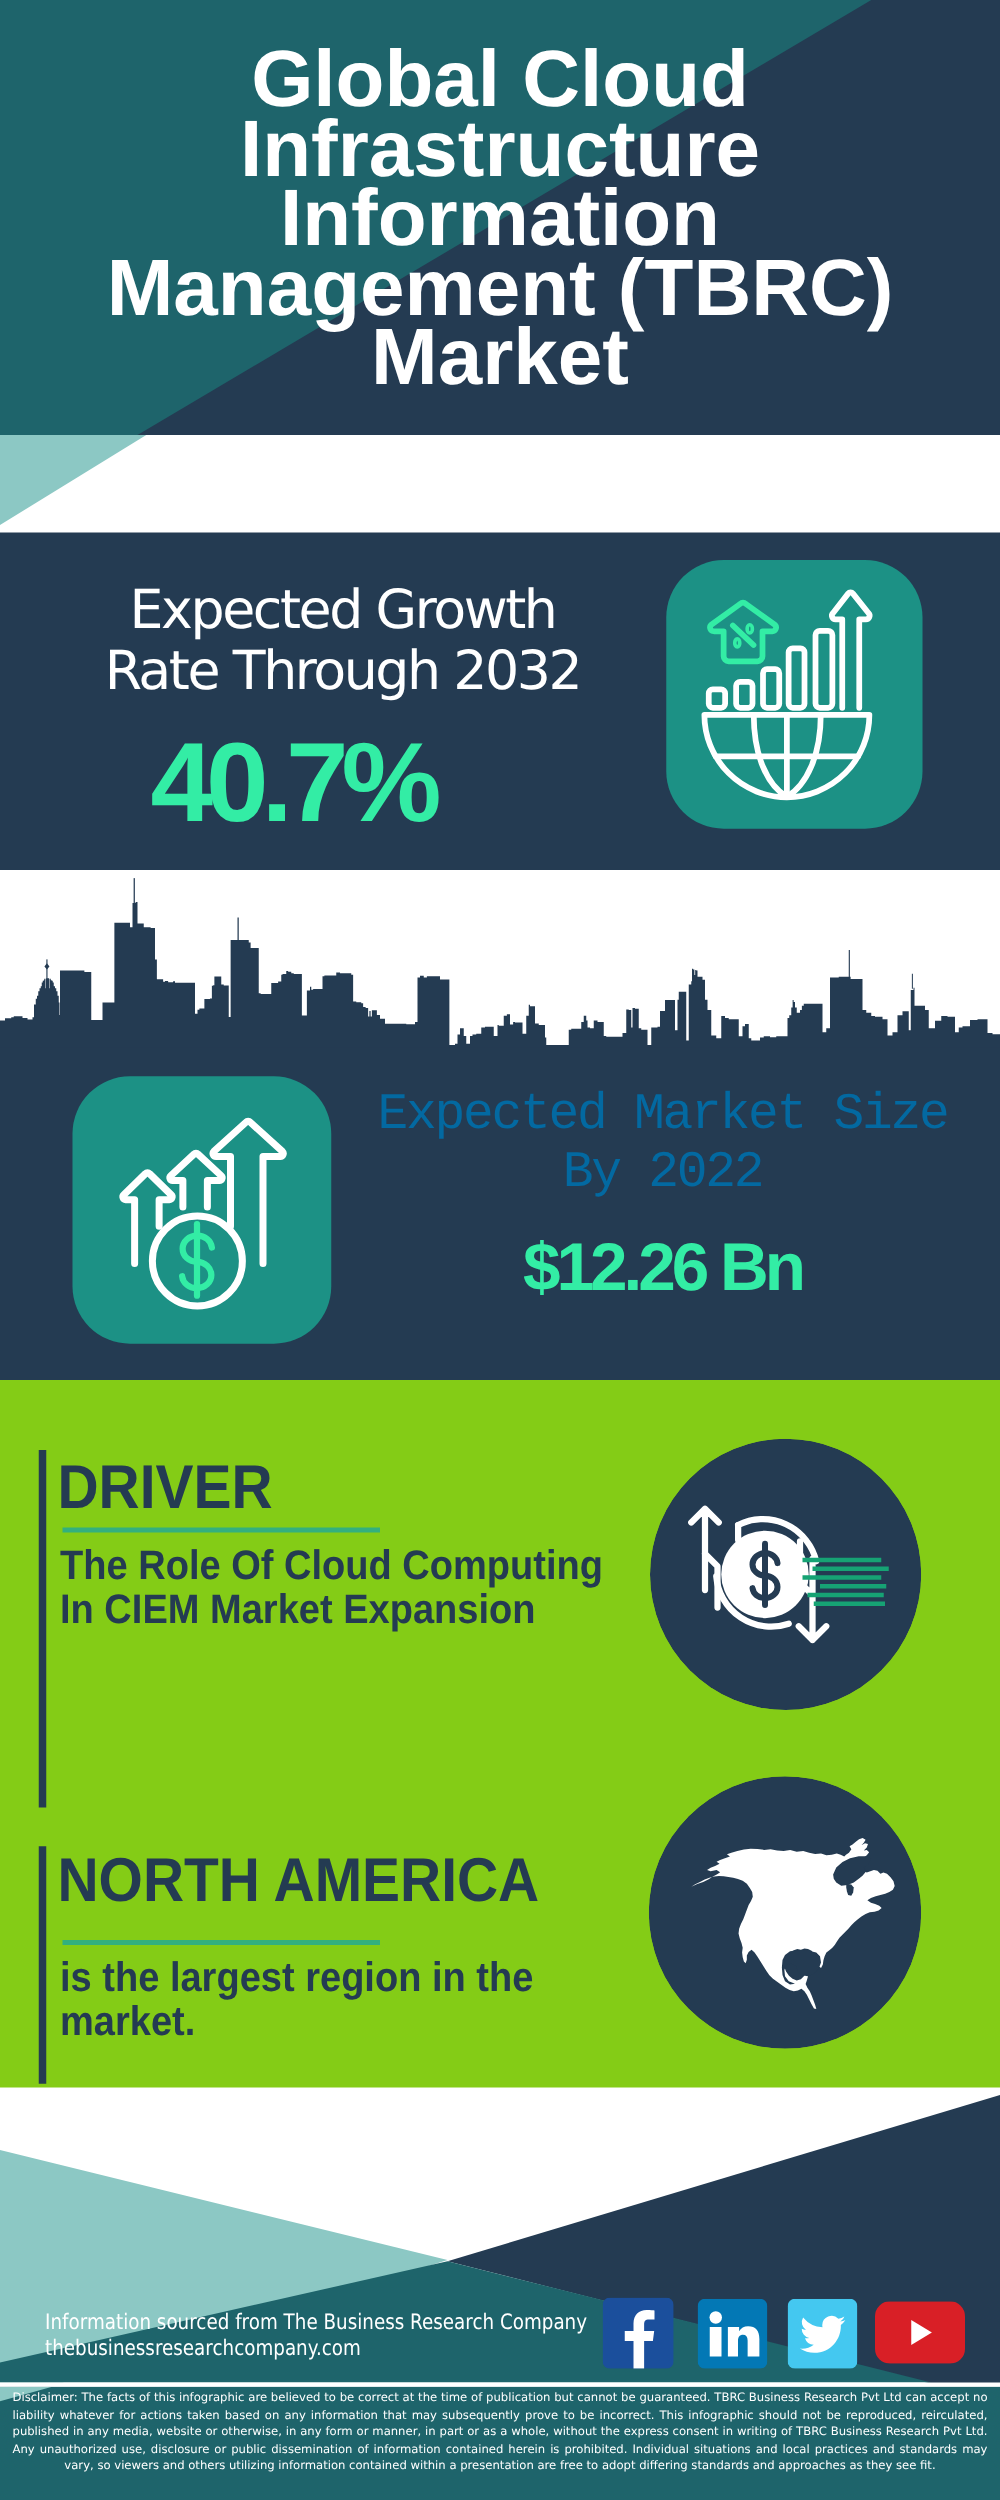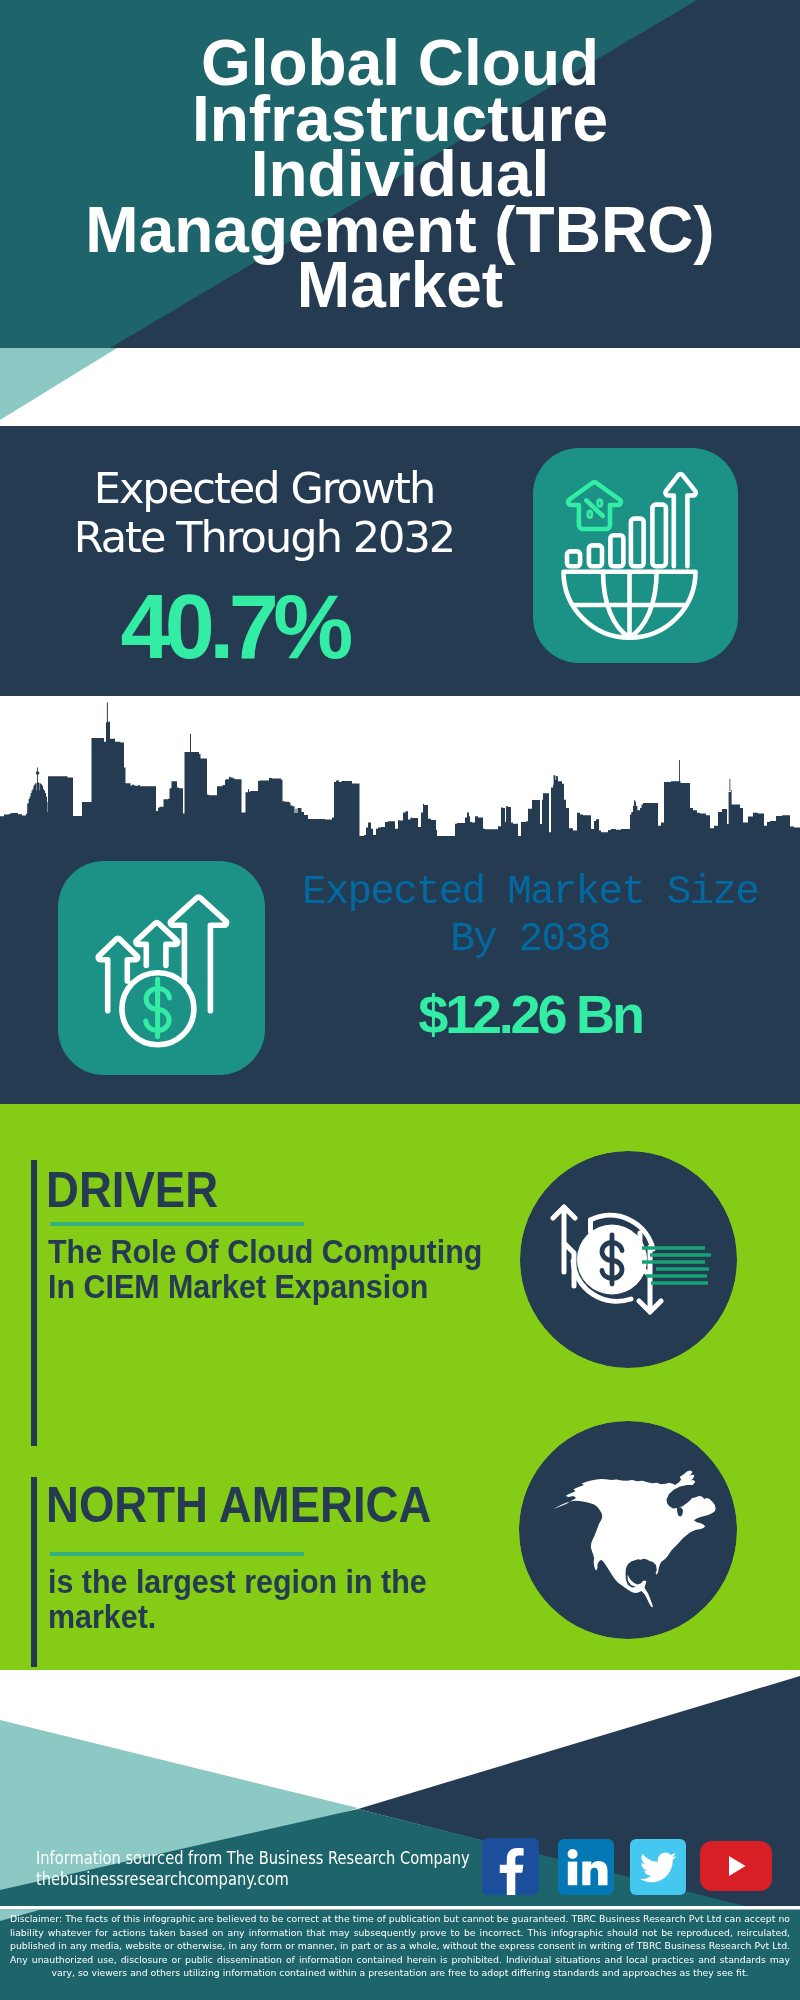--- a/index.html
+++ b/index.html
@@ -14,21 +14,21 @@
     left:0px;top:0px;width:800px;
     font-family:"Liberation Sans",sans-serif;
     font-weight:bold;font-size:64px;line-height:55.6px;
     color:#fff;text-align:center;letter-spacing:0px;
   }
   #header-title>div:nth-child(1){padding-top:36px;}
 
   
   #growth{left:0;top:426px;width:800px;height:270px;background:#243B52;}
   #growth-label{
-    left:14px;top:38px;width:500px;text-align:center;
+    left:24px;top:38px;width:500px;text-align:center;
     font-family:"DejaVu Sans",sans-serif;font-weight:400;
     font-size:43px;line-height:49px;color:#fff;letter-spacing:-1.95px;
   }
   #growth-value{
     left:-16px;top:156px;width:500px;text-align:center;
     font-family:"Liberation Sans",sans-serif;font-weight:bold;
     font-size:90px;line-height:90px;color:#33EDA5;letter-spacing:-5.6px;
   }
   .iconbox{background:#1C9185;border-radius:46px;}
   #growth-icon{left:533px;top:22px;width:205px;height:215px;}
@@ -102,21 +102,21 @@
 
   <div class="abs" id="header">
     <svg width="800" height="426" viewBox="0 0 800 426">
       <rect x="0" y="0" width="800" height="348" fill="#1E646B"></rect>
       <polygon points="697,0 800,0 800,348 110,348" fill="#243B52"></polygon>
       <polygon points="0,348 117,348 0,420" fill="#8CC8C4"></polygon>
     </svg>
     <div class="abs" id="header-title">
       <div>Global Cloud</div>
       <div>Infrastructure</div>
-      <div>Individual</div>
+      <div>Information</div>
       <div>Management (TBRC)</div>
       <div>Market</div>
     </div>
   </div>
 
   <div class="abs" id="growth">
     <div class="abs" id="growth-label">
       <div>Expected Growth</div>
       <div>Rate Through 2032</div>
     </div>
@@ -173,21 +173,21 @@
           <circle cx="99.9" cy="147.8" r="36.0"></circle>
         </g>
         <g fill="none" stroke="#33EDA5" stroke-width="5.0" stroke-linecap="round" stroke-linejoin="round">
           <path d="M99.6 118.3 V175.5"></path>
           <path d="M111.5 137.0 a11.5 10.5 0 0 0 -11.9 -9.5 a11.5 10.5 0 0 0 0 21.0 a11.5 10.5 0 0 1 0 21.0 a11.5 10.5 0 0 1 -11.9 -9.5"></path>
         </g>
       </svg>
     </div>
     <div class="abs" id="market-label">
       <div>Expected Market Size</div>
-      <div>By 2038</div>
+      <div>By 2022</div>
     </div>
     <div class="abs" id="market-value">$12.26 Bn</div>
   </div>
 
   <div class="abs" id="cards">
 
     <div class="abs card" id="card-0">
       <div class="abs vbar"></div>
       <div class="abs card-head">DRIVER</div>
       <div class="abs card-rule"></div>

